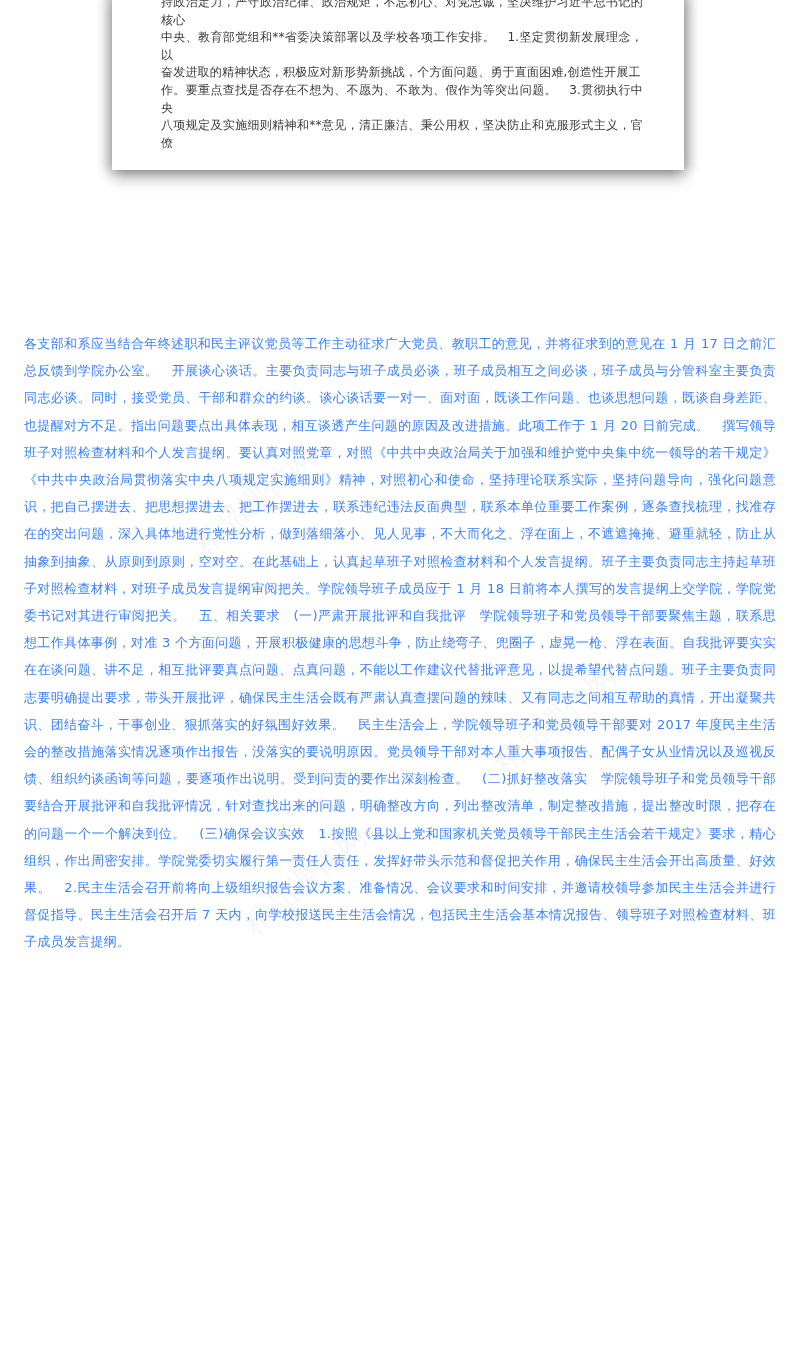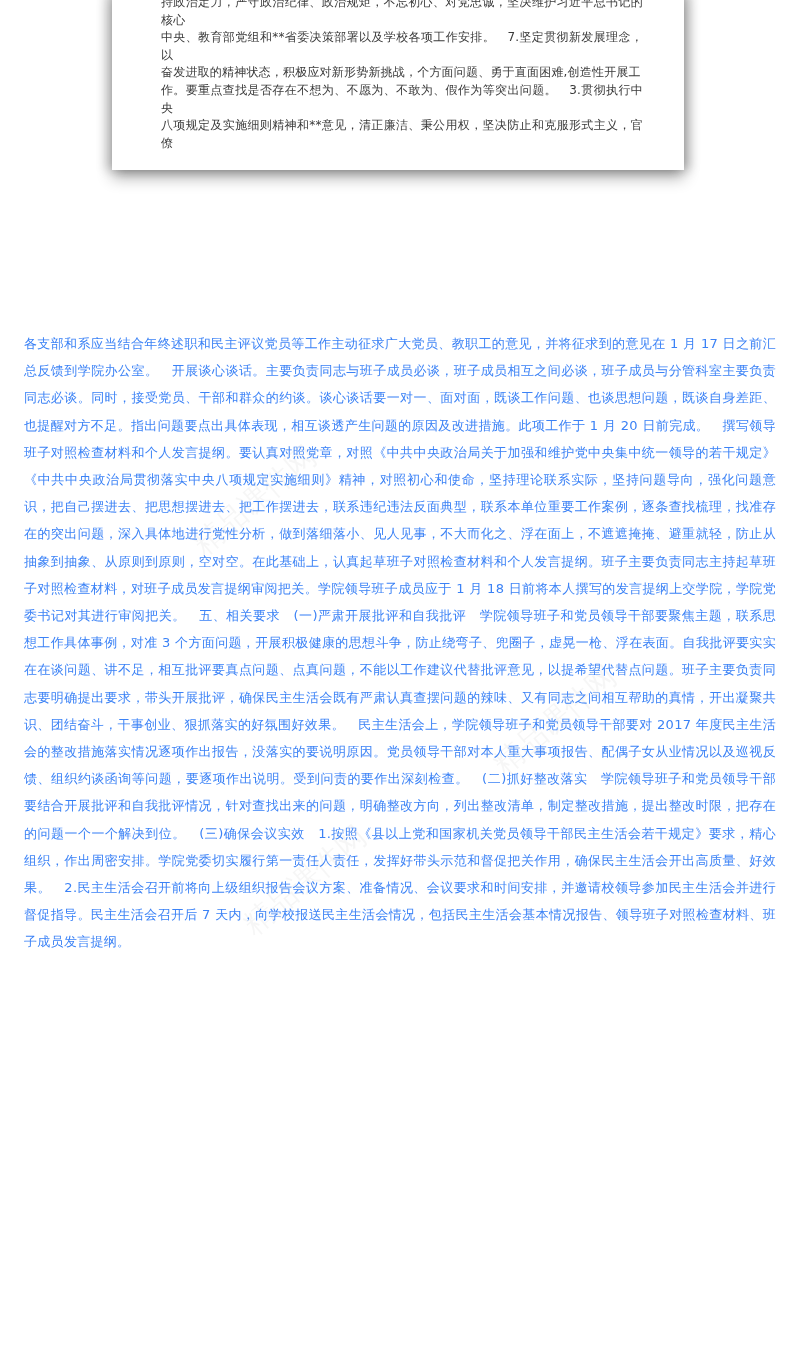--- a/index.html
+++ b/index.html
@@ -35,21 +35,21 @@
     font-size: 30px; transform: rotate(-40deg); white-space: nowrap;
   }
 </style>
 </head>
 <body>
 
 <div class="preview-wrap">
   <div class="preview-card">
     <div class="preview-text">
       <p>持政治定力，严守政治纪律、政治规矩，不忘初心、对党忠诚，坚决维护习近平总书记的核心</p>
-      <p>中央、教育部党组和**省委决策部署以及学校各项工作安排。　7.坚定贯彻新发展理念，以</p>
+      <p>中央、教育部党组和**省委决策部署以及学校各项工作安排。　1.坚定贯彻新发展理念，以</p>
       <p>奋发进取的精神状态，积极应对新形势新挑战，个方面问题、勇于直面困难,创造性开展工</p>
       <p>作。要重点查找是否存在不想为、不愿为、不敢为、假作为等突出问题。　3.贯彻执行中央</p>
       <p>八项规定及实施细则精神和**意见，清正廉洁、秉公用权，坚决防止和克服形式主义，官僚</p>
 
     </div>
   </div>
 </div>
 
 <div class="watermark" style="left:180px; top:480px;">精品课件网</div>
 <div class="watermark" style="left:480px; top:700px;">精品课件网</div>

